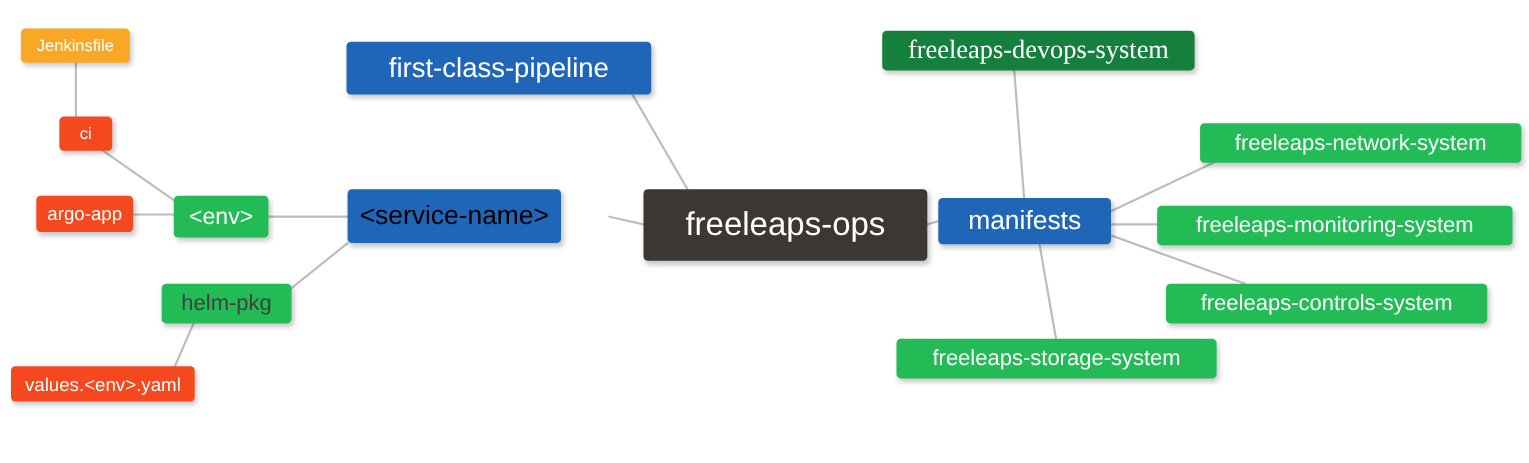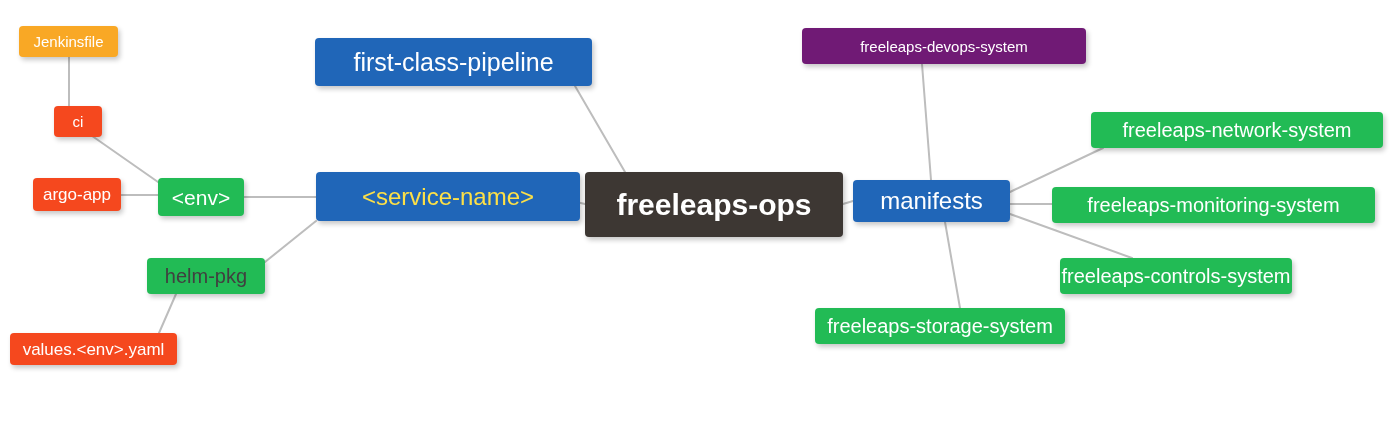--- a/index.html
+++ b/index.html
@@ -34,21 +34,21 @@
     border-radius: 4px;
     white-space: nowrap;
     line-height: 1;
     box-shadow: 2px 3px 5px rgba(0,0,0,0.22);
     text-rendering: optimizeLegibility;
     -webkit-font-smoothing: antialiased;
     letter-spacing: 0px;
     padding: 0 10px;
   }
   .node.root {
-    font-weight: 700;
+    font-weight: 400;
   }
 </style>
 </head>
 <body>
 
 <div id="canvas" style="width: 1390px; height: 421px; background: rgb(255, 255, 255);">
   <svg id="edges" xmlns="http://www.w3.org/2000/svg" viewBox="0 0 1390 421" width="1390" height="421">
       <path d="M 585 204 L 554 197" stroke="#bdbdbd" stroke-width="2" fill="none" stroke-linecap="round"></path>
       <path d="M 625 172 L 575 86" stroke="#bdbdbd" stroke-width="2" fill="none" stroke-linecap="round"></path>
       <path d="M 843 204 L 853 201" stroke="#bdbdbd" stroke-width="2" fill="none" stroke-linecap="round"></path>
@@ -61,21 +61,21 @@
       <path d="M 931 180 L 922 64" stroke="#bdbdbd" stroke-width="2" fill="none" stroke-linecap="round"></path>
       <path d="M 1010 192 L 1103 148" stroke="#bdbdbd" stroke-width="2" fill="none" stroke-linecap="round"></path>
       <path d="M 1010 204 L 1052 204" stroke="#bdbdbd" stroke-width="2" fill="none" stroke-linecap="round"></path>
       <path d="M 1010 214 L 1132 258" stroke="#bdbdbd" stroke-width="2" fill="none" stroke-linecap="round"></path>
       <path d="M 945 222 L 960 308" stroke="#bdbdbd" stroke-width="2" fill="none" stroke-linecap="round"></path>
     </svg>
   <div id="node-layer">
       <div class="node root" style="left: 585px; top: 172px; width: 258px; height: 65px; background: rgb(61, 55, 51); font-size: 30px; color: rgb(255, 255, 255);">
         <span>freeleaps-ops</span>
       </div>
-      <div class="node" style="left: 316px; top: 172px; width: 264px; height: 49px; background: rgb(32, 102, 184); font-size: 24px; color: #fde047;">
+      <div class="node" style="left: 316px; top: 172px; width: 194px; height: 49px; background: rgb(32, 102, 184); font-size: 24px; color: #000000;">
         <span>&lt;service-name&gt;</span>
       </div>
       <div class="node" style="left: 853px; top: 180px; width: 157px; height: 42px; background: rgb(32, 102, 184); font-size: 24px; color: rgb(255, 255, 255);">
         <span>manifests</span>
       </div>
       <div class="node" style="left: 315px; top: 38px; width: 277px; height: 48px; background: rgb(32, 102, 184); font-size: 25px; color: rgb(255, 255, 255);">
         <span>first-class-pipeline</span>
       </div>
       <div class="node" style="left: 158px; top: 178px; width: 86px; height: 38px; background: rgb(34, 187, 85); font-size: 21px; color: rgb(255, 255, 255);">
         <span>&lt;env&gt;</span>
@@ -88,29 +88,29 @@
       </div>
       <div class="node" style="left: 19px; top: 26px; width: 99px; height: 31px; background: rgb(249, 168, 37); font-size: 15px; color: rgb(255, 255, 255);">
         <span>Jenkinsfile</span>
       </div>
       <div class="node" style="left: 33px; top: 178px; width: 88px; height: 33px; background: rgb(245, 72, 30); font-size: 17px; color: rgb(255, 255, 255);">
         <span>argo-app</span>
       </div>
       <div class="node" style="left: 10px; top: 333px; width: 167px; height: 32px; background: rgb(245, 72, 30); font-size: 17px; color: rgb(255, 255, 255);">
         <span>values.&lt;env&gt;.yaml</span>
       </div>
-      <div class="node" style="left: 802px; top: 28px; width: 284px; height: 36px; background: #701a75; font-size: 15px; color: rgb(255, 255, 255);">
+      <div class="node" style="left: 802px; top: 28px; width: 284px; height: 36px; background: #15803d; font-size: 24px; color: rgb(255, 255, 255); font-family: Liberation Serif, serif;">
         <span>freeleaps-devops-system</span>
       </div>
       <div class="node" style="left: 1056px; top: 112px; width: 292px; height: 36px; background: rgb(34, 187, 85); font-size: 20px; color: rgb(255, 255, 255); margin-left: 35px;">
         <span>freeleaps-network-system</span>
       </div>
       <div class="node" style="left: 1052px; top: 187px; width: 323px; height: 36px; background: rgb(34, 187, 85); font-size: 20px; color: rgb(255, 255, 255);">
         <span>freeleaps-monitoring-system</span>
       </div>
-      <div class="node" style="left: 1060px; top: 258px; width: 232px; height: 36px; background: rgb(34, 187, 85); font-size: 20px; color: rgb(255, 255, 255);">
+      <div class="node" style="left: 1060px; top: 258px; width: 292px; height: 36px; background: rgb(34, 187, 85); font-size: 20px; color: rgb(255, 255, 255);">
         <span>freeleaps-controls-system</span>
       </div>
-      <div class="node" style="left: 815px; top: 308px; width: 250px; height: 36px; background: rgb(34, 187, 85); font-size: 20px; color: rgb(255, 255, 255);">
+      <div class="node" style="left: 815px; top: 308px; width: 291px; height: 36px; background: rgb(34, 187, 85); font-size: 20px; color: rgb(255, 255, 255);">
         <span>freeleaps-storage-system</span>
       </div>
     </div>
 </div>
 
 </body></html>

